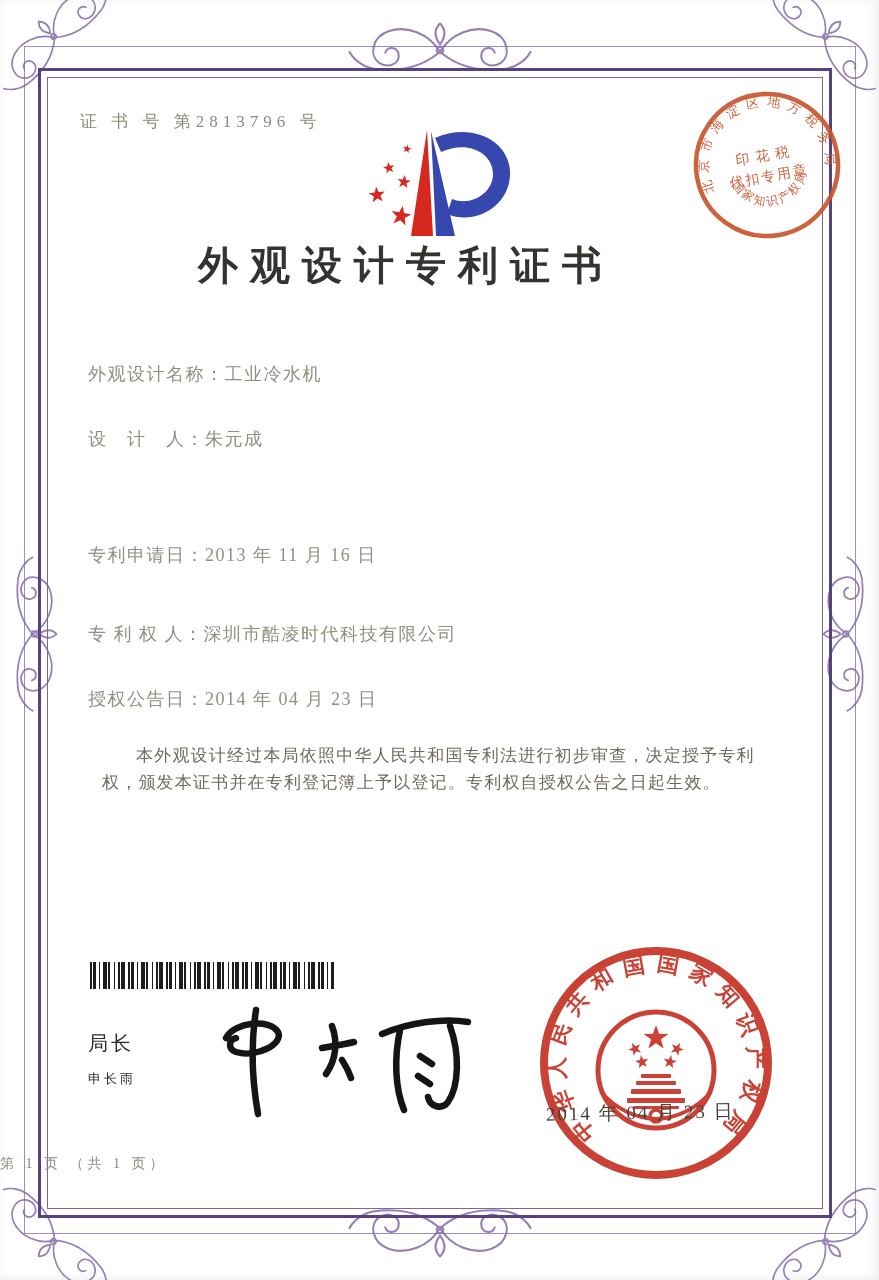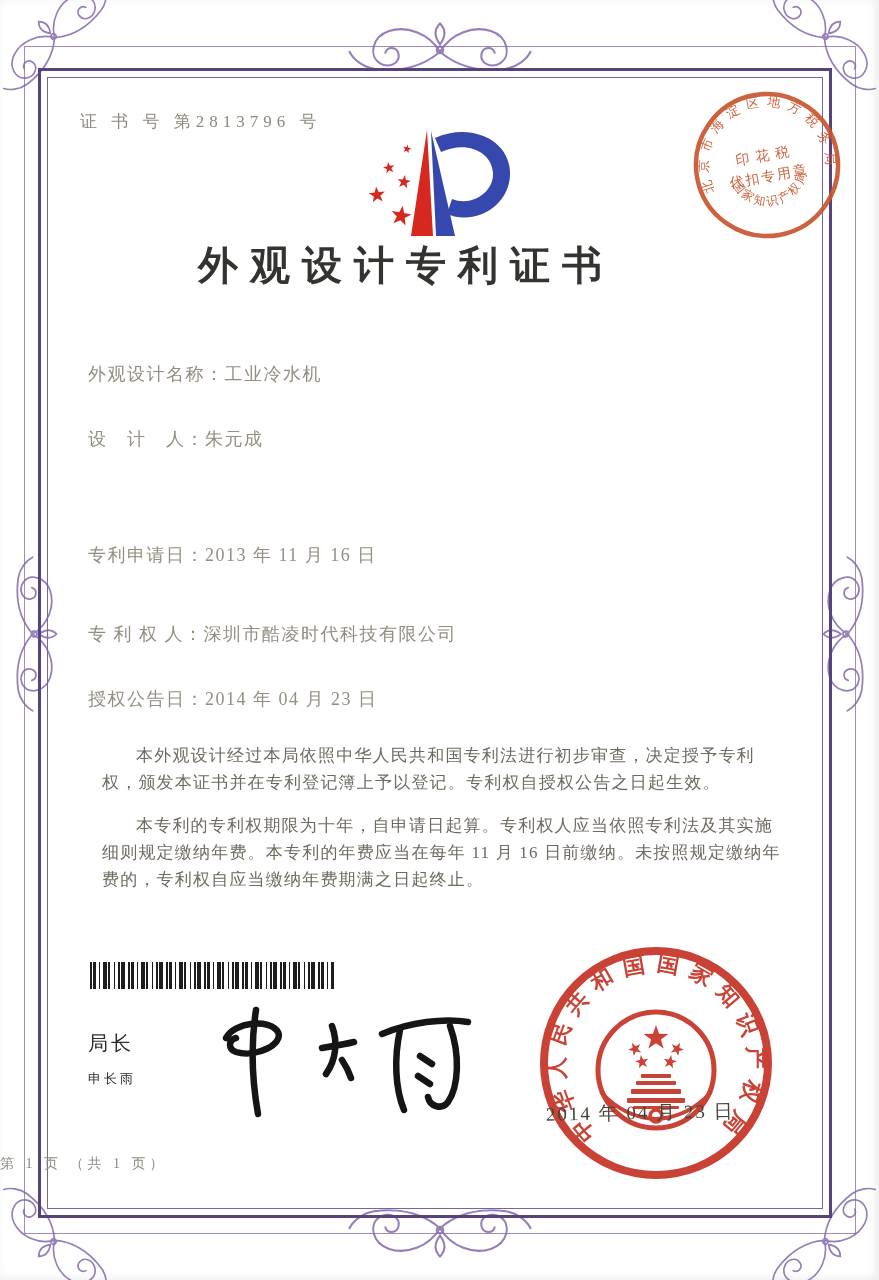--- a/index.html
+++ b/index.html
@@ -194,21 +194,20 @@
   </div>
 
   <div class="field f0">外观设计名称：工业冷水机</div>
   <div class="field f1">设　计　人：朱元成</div>
   <div class="field f3">专利申请日：2013 年 11 月 16 日</div>
   <div class="field f4">专 利 权 人：深圳市酷凌时代科技有限公司</div>
   <div class="field f5">授权公告日：2014 年 04 月 23 日</div>
 
   <div class="body-text">
     <p>本外观设计经过本局依照中华人民共和国专利法进行初步审查，决定授予专利权，颁发本证书并在专利登记簿上予以登记。专利权自授权公告之日起生效。</p>
-    <p>本专利的专利权期限为十年，自申请日起算。专利权人应当依照专利法及其实施细则规定缴纳年费。本专利的年费应当在每年 11 月 16 日前缴纳。未按照规定缴纳年费的，专利权自应当缴纳年费期满之日起终止。</p>
   </div>
 
   <div class="barcode"></div>
 
   <div class="director-title">局长</div>
   <div class="director-name">申长雨</div>
 
   <div class="signature">
     <svg viewBox="0 0 300 120">
       <g fill="none" stroke="#151515" stroke-width="6.5" stroke-linecap="round" stroke-linejoin="round">

